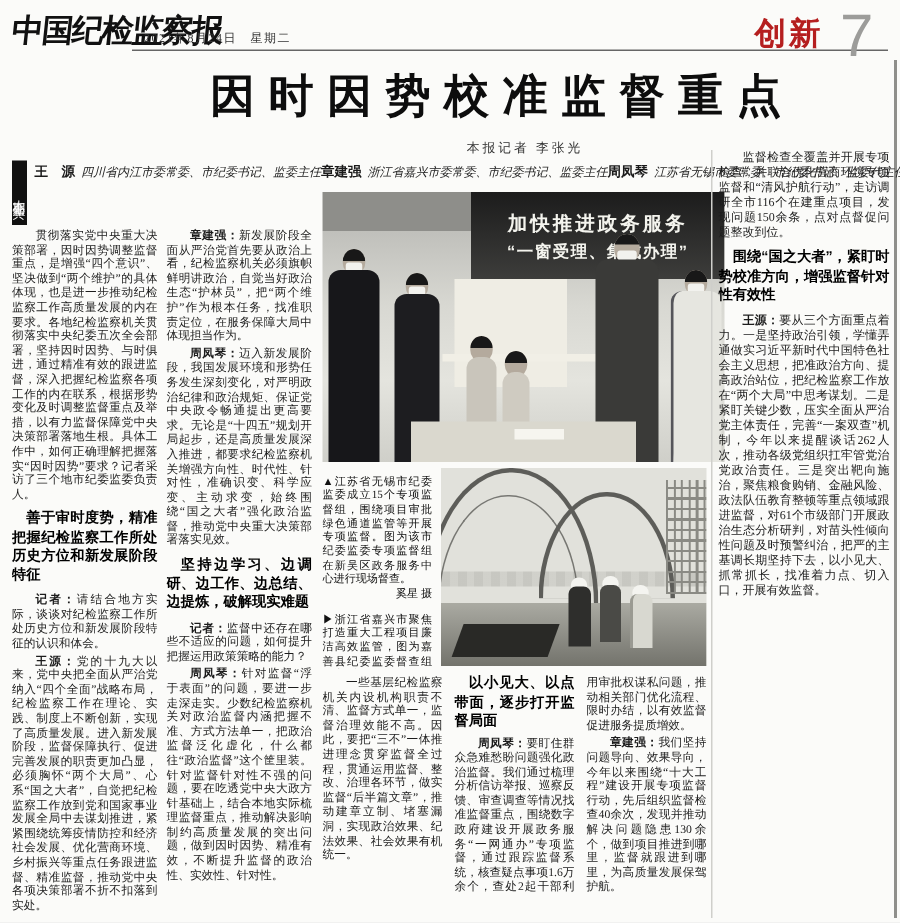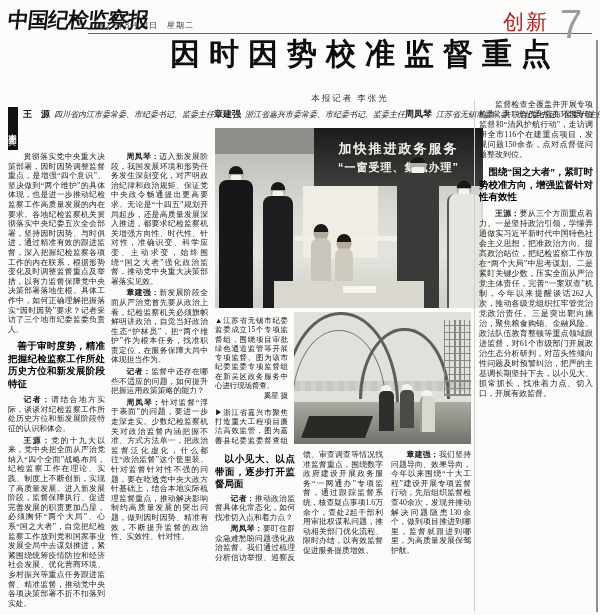--- a/index.html
+++ b/index.html
@@ -4,30 +4,30 @@
 <style>
   html,body{margin:0;padding:0;background:#e9e9e7;}
   #paper{position:relative;width:600px;height:615px;background:#fbfbf9;overflow:hidden;
          font-family:"Liberation Serif",serif;color:#1a1a1a;}
   
   .masthead{position:absolute;left:8px;top:6px;font-family:"DejaVu Serif",serif;
             font-weight:900;font-size:21px;letter-spacing:-1px;transform:skewX(-6deg);color:#111;}
   .hdr-rule{position:absolute;left:88px;top:33px;width:504px;height:1px;background:#666;}
   .hdr-date{position:absolute;left:96px;top:20px;font-size:8px;color:#333;letter-spacing:1px;}
   .section-name{position:absolute;left:503px;top:8px;font-family:"Liberation Sans",sans-serif;
-            font-weight:normal;font-size:21px;color:#b51f1f;letter-spacing:2px;}
+            font-weight:bold;font-size:21px;color:#b51f1f;letter-spacing:2px;}
   .page-num{position:absolute;left:560px;top:2px;font-family:"Liberation Sans",sans-serif;
             font-weight:400;font-size:40px;color:#9c9c9a;}
   .edge-rule{position:absolute;left:596px;top:40px;width:2px;height:572px;background:#8f8f8b;}
   
   .badge{position:absolute;left:8px;top:45px;font-family:"Liberation Sans",sans-serif;
          font-weight:bold;font-size:12px;display:flex;align-items:center;gap:3px;color:#111;}
   .badge .flag{width:11px;height:11px;background:#111;display:inline-block;
          clip-path:polygon(0 0,100% 0,100% 100%,55% 72%,0 100%);}
-  .headline{position:absolute;left:140px;top:34px;width:420px;text-align:right;
+  .headline{position:absolute;left:140px;top:44px;width:420px;text-align:left;
          font-family:"Liberation Sans",sans-serif;font-weight:900;font-size:30px;
          letter-spacing:9px;color:#0d0d0d;white-space:nowrap;}
   .byline{position:absolute;left:140px;top:93px;width:420px;text-align:center;
          font-size:8.5px;color:#333;letter-spacing:2px;}
   
   .guests{position:absolute;left:8px;top:107px;width:200px;display:flex;gap:5px;}
   .guest-box{width:20px;height:41px;background:#111;color:#fff;font-size:8.5px;
          writing-mode:vertical-rl;text-align:center;line-height:10px;padding:1px 0;
          font-family:"Liberation Sans",sans-serif;letter-spacing:1px;}
   .guest-rows{flex:1;display:flex;justify-content:space-between;padding:1px 0;}
@@ -125,22 +125,23 @@
   </div>
 
   <div class="tcol" id="col1">
     <p class="intro" style="text-indent:2em">贯彻落实党中央重大决策部署，因时因势调整监督重点，是增强“四个意识”、坚决做到“两个维护”的具体体现，也是进一步推动纪检监察工作高质量发展的内在要求。各地纪检监察机关贯彻落实中央纪委五次全会部署，坚持因时因势、与时俱进，通过精准有效的跟进监督，深入把握纪检监察各项工作的内在联系，根据形势变化及时调整监督重点及举措，以有力监督保障党中央决策部署落地生根。具体工作中，如何正确理解把握落实“因时因势”要求？记者采访了三个地市纪委监委负责人。</p>
     <div class="subhead">善于审时度势，精准把握纪检监察工作所处历史方位和新发展阶段特征</div>
     <p class="q"><b>记者：</b><span>请结合地方实际，谈谈对纪检监察工作所处历史方位和新发展阶段特征的认识和体会。</span></p>
     <p class="ans"><b>王源：</b><span>党的十九大以来，党中央把全面从严治党纳入“四个全面”战略布局，纪检监察工作在理论、实践、制度上不断创新，实现了高质量发展。进入新发展阶段，监督保障执行、促进完善发展的职责更加凸显，必须胸怀“两个大局”、心系“国之大者”，自觉把纪检监察工作放到党和国家事业发展全局中去谋划推进，紧紧围绕统筹疫情防控和经济社会发展、优化营商环境、乡村振兴等重点任务跟进监督、精准监督，推动党中央各项决策部署不折不扣落到实处。</span></p>
   </div>
 
   <div class="tcol" id="col2">
+    <p class="ans"><b>章建强：</b><span>新发展阶段全面从严治党首先要从政治上看，纪检监察机关必须旗帜鲜明讲政治，自觉当好政治生态“护林员”，把“两个维护”作为根本任务，找准职责定位，在服务保障大局中体现担当作为。</span></p>
     <p class="ans"><b>周凤琴：</b><span>迈入新发展阶段，我国发展环境和形势任务发生深刻变化，对严明政治纪律和政治规矩、保证党中央政令畅通提出更高要求。无论是“十四五”规划开局起步，还是高质量发展深入推进，都要求纪检监察机关增强方向性、时代性、针对性，准确识变、科学应变、主动求变，始终围绕“国之大者”强化政治监督，推动党中央重大决策部署落实见效。</span></p>
-    <p class="ans"><b>章建强：</b><span>新发展阶段全面从严治党首先要从政治上看，纪检监察机关必须旗帜鲜明讲政治，自觉当好政治生态“护林员”，把“两个维护”作为根本任务，找准职责定位，在服务保障大局中体现担当作为。</span></p>
+    <div class="subhead">坚持边学习、边调研、边工作、边总结、边提炼，破解现实难题</div>
     <p class="q"><b>记者：</b><span>监督中还存在哪些不适应的问题，如何提升把握运用政策策略的能力？</span></p>
     <p class="ans"><b>周凤琴：</b><span>针对监督“浮于表面”的问题，要进一步走深走实。少数纪检监察机关对政治监督内涵把握不准、方式方法单一，把政治监督泛化虚化，什么都往“政治监督”这个筐里装。针对监督针对性不强的问题，要在吃透党中央大政方针基础上，结合本地实际梳理监督重点，推动解决影响制约高质量发展的突出问题，做到因时因势、精准有效，不断提升监督的政治性、实效性、针对性。</span></p>
   </div>
 
   <div id="photo1">
     <div class="ceiling"></div>
     <div class="hallglow"></div>
     <div class="counterline"></div>
     <div class="banner">
       <span class="l1">加快推进政务服务</span>
@@ -218,22 +219,22 @@
       <div class="hat"></div>
         <div class="wbody" style="background:#4a4a46;"></div>
     </div>
     <div class="worker" style="left:71%;bottom:9%;width:15px;height:42px;">
       <div class="hat"></div>
         <div class="wbody" style="background:#d8d8d0;border-left:2px solid #9a9a92;"></div>
     </div>
   </div>
 
   <div class="mid-text">
+    <p>一些基层纪检监察机关内设机构职责不清、监督方式单一，监督治理效能不高。因此，要把“三不”一体推进理念贯穿监督全过程，贯通运用监督、整改、治理各环节，做实监督“后半篇文章”，推动建章立制、堵塞漏洞，实现政治效果、纪法效果、社会效果有机统一。</p>
     <div class="subhead">以小见大、以点带面，逐步打开监督局面</div>
-    <p class="q"><b>记者：</b><span>推动政治监督具体化常态化，如何找准切入点和着力点？</span></p>
     <p class="ans"><b>周凤琴：</b><span>要盯住群众急难愁盼问题强化政治监督。我们通过梳理分析信访举报、巡察反馈、审查调查等情况找准监督重点，围绕数字政府建设开展政务服务“一网通办”专项监督，通过跟踪监督系统，核查疑点事项1.6万余个，查处2起干部利用审批权谋私问题，推动相关部门优化流程、限时办结，以有效监督促进服务提质增效。</span></p>
     <p class="ans"><b>章建强：</b><span>我们坚持问题导向、效果导向，今年以来围绕“十大工程”建设开展专项监督行动，先后组织监督检查40余次，发现并推动解决问题隐患130余个，做到项目推进到哪里，监督就跟进到哪里，为高质量发展保驾护航。</span></p>
   </div>
 
   <div class="vrule" style="left:474px;top:100px;height:512px;"></div>
   <div class="rcol">
     <p>监督检查全覆盖并开展专项检查，并联合优化营商环境专项监督和“清风护航行动”，走访调研全市116个在建重点项目，发现问题150余条，点对点督促问题整改到位。</p>
     <div class="subhead">围绕“国之大者”，紧盯时势校准方向，增强监督针对性有效性</div>
     <p class="ans"><b>王源：</b><span>要从三个方面重点着力。一是坚持政治引领，学懂弄通做实习近平新时代中国特色社会主义思想，把准政治方向、提高政治站位，把纪检监察工作放在“两个大局”中思考谋划。二是紧盯关键少数，压实全面从严治党主体责任，完善“一案双查”机制，今年以来提醒谈话262人次，推动各级党组织扛牢管党治党政治责任。三是突出靶向施治，聚焦粮食购销、金融风险、政法队伍教育整顿等重点领域跟进监督，对61个市级部门开展政治生态分析研判，对苗头性倾向性问题及时预警纠治，把严的主基调长期坚持下去，以小见大、抓常抓长，找准着力点、切入口，开展有效监督。</span></p>
   </div>

